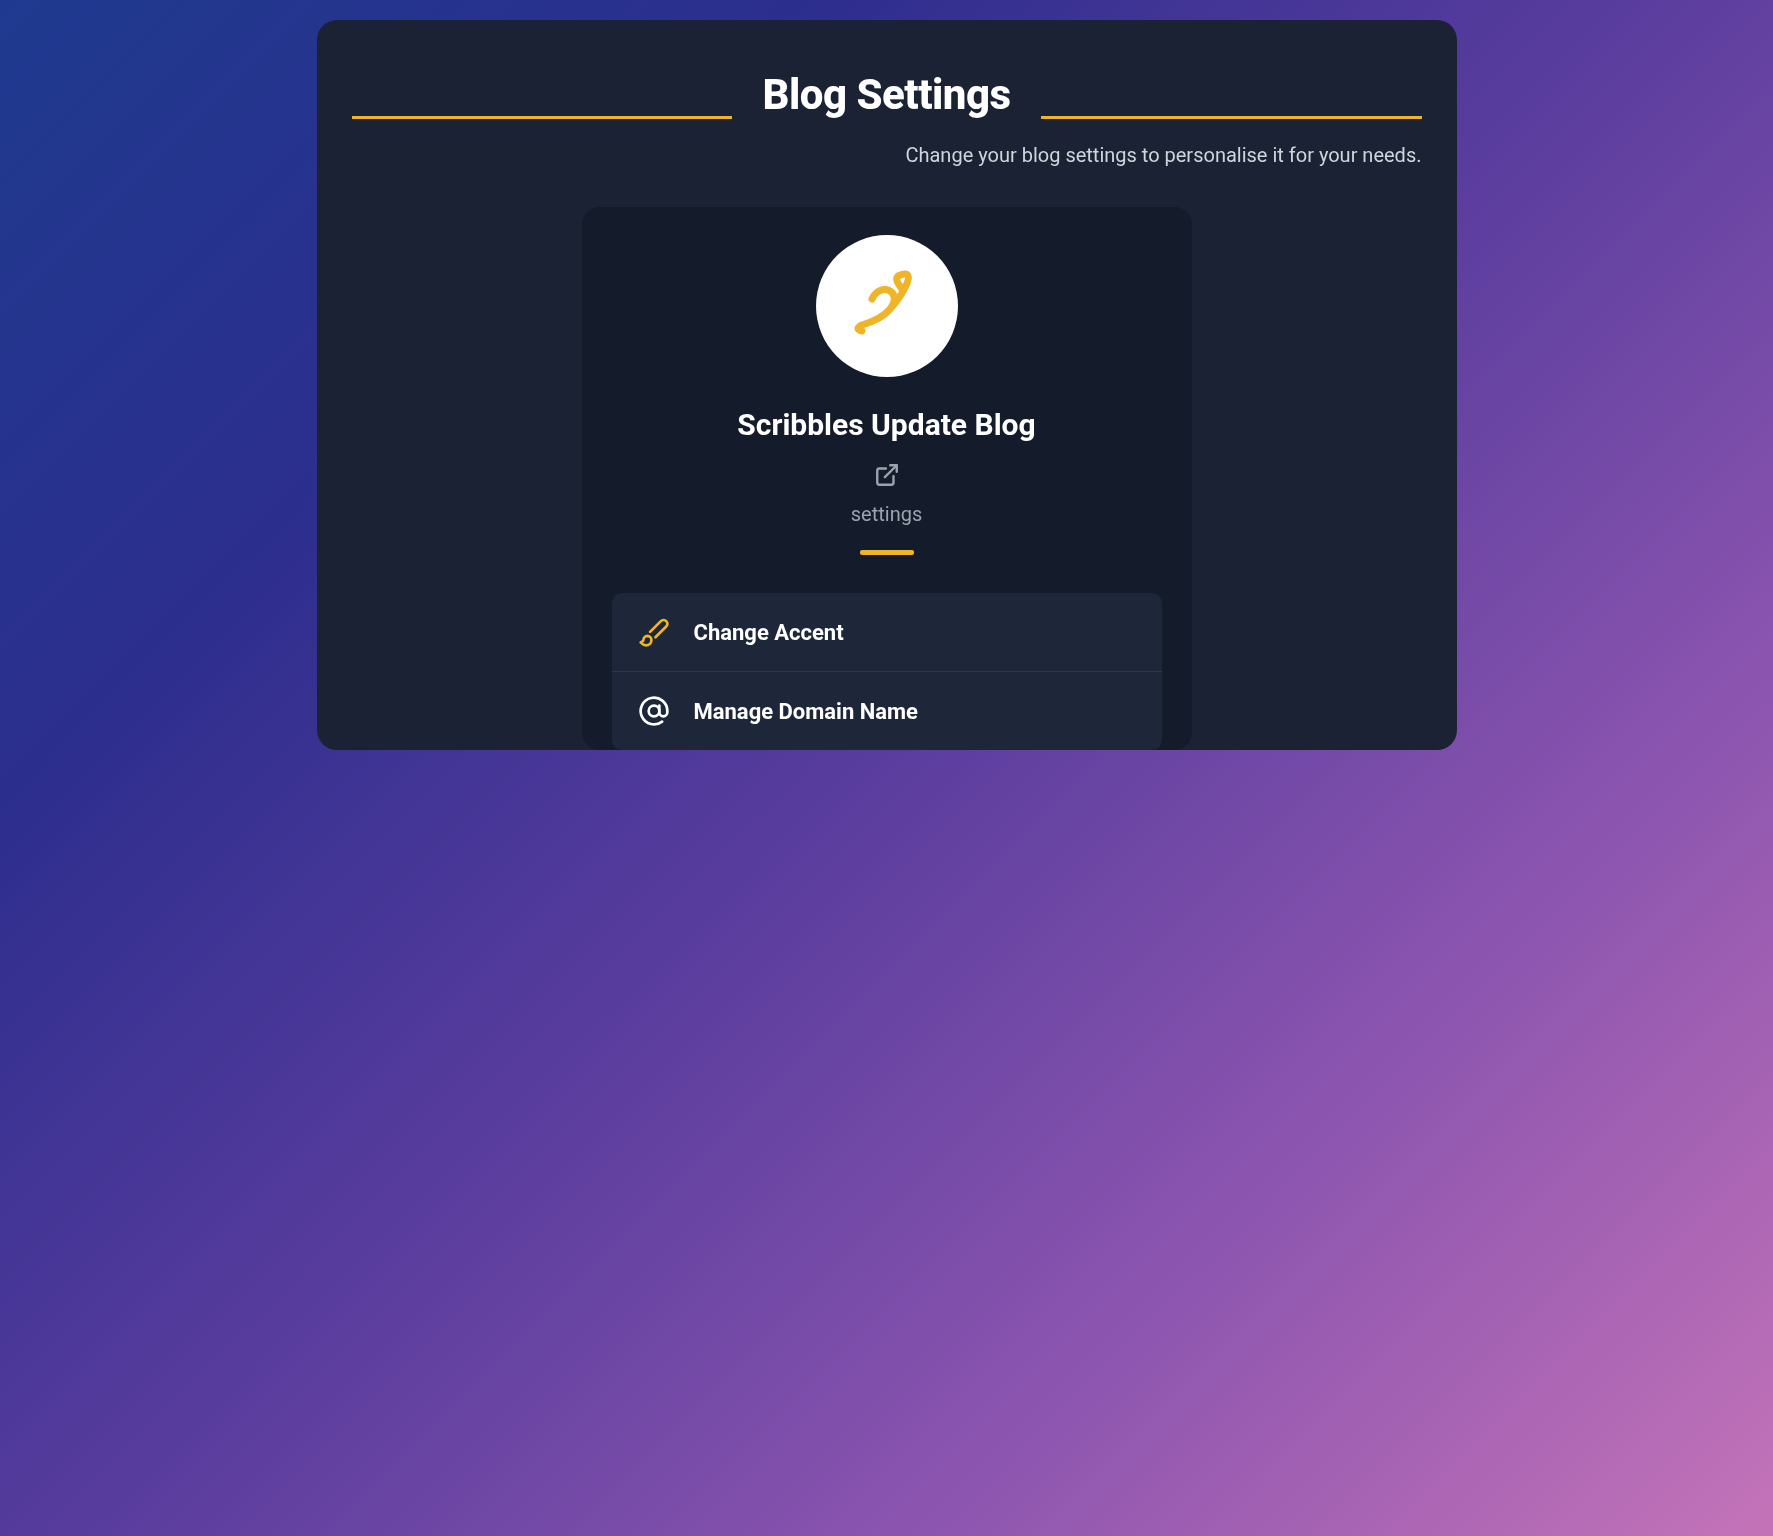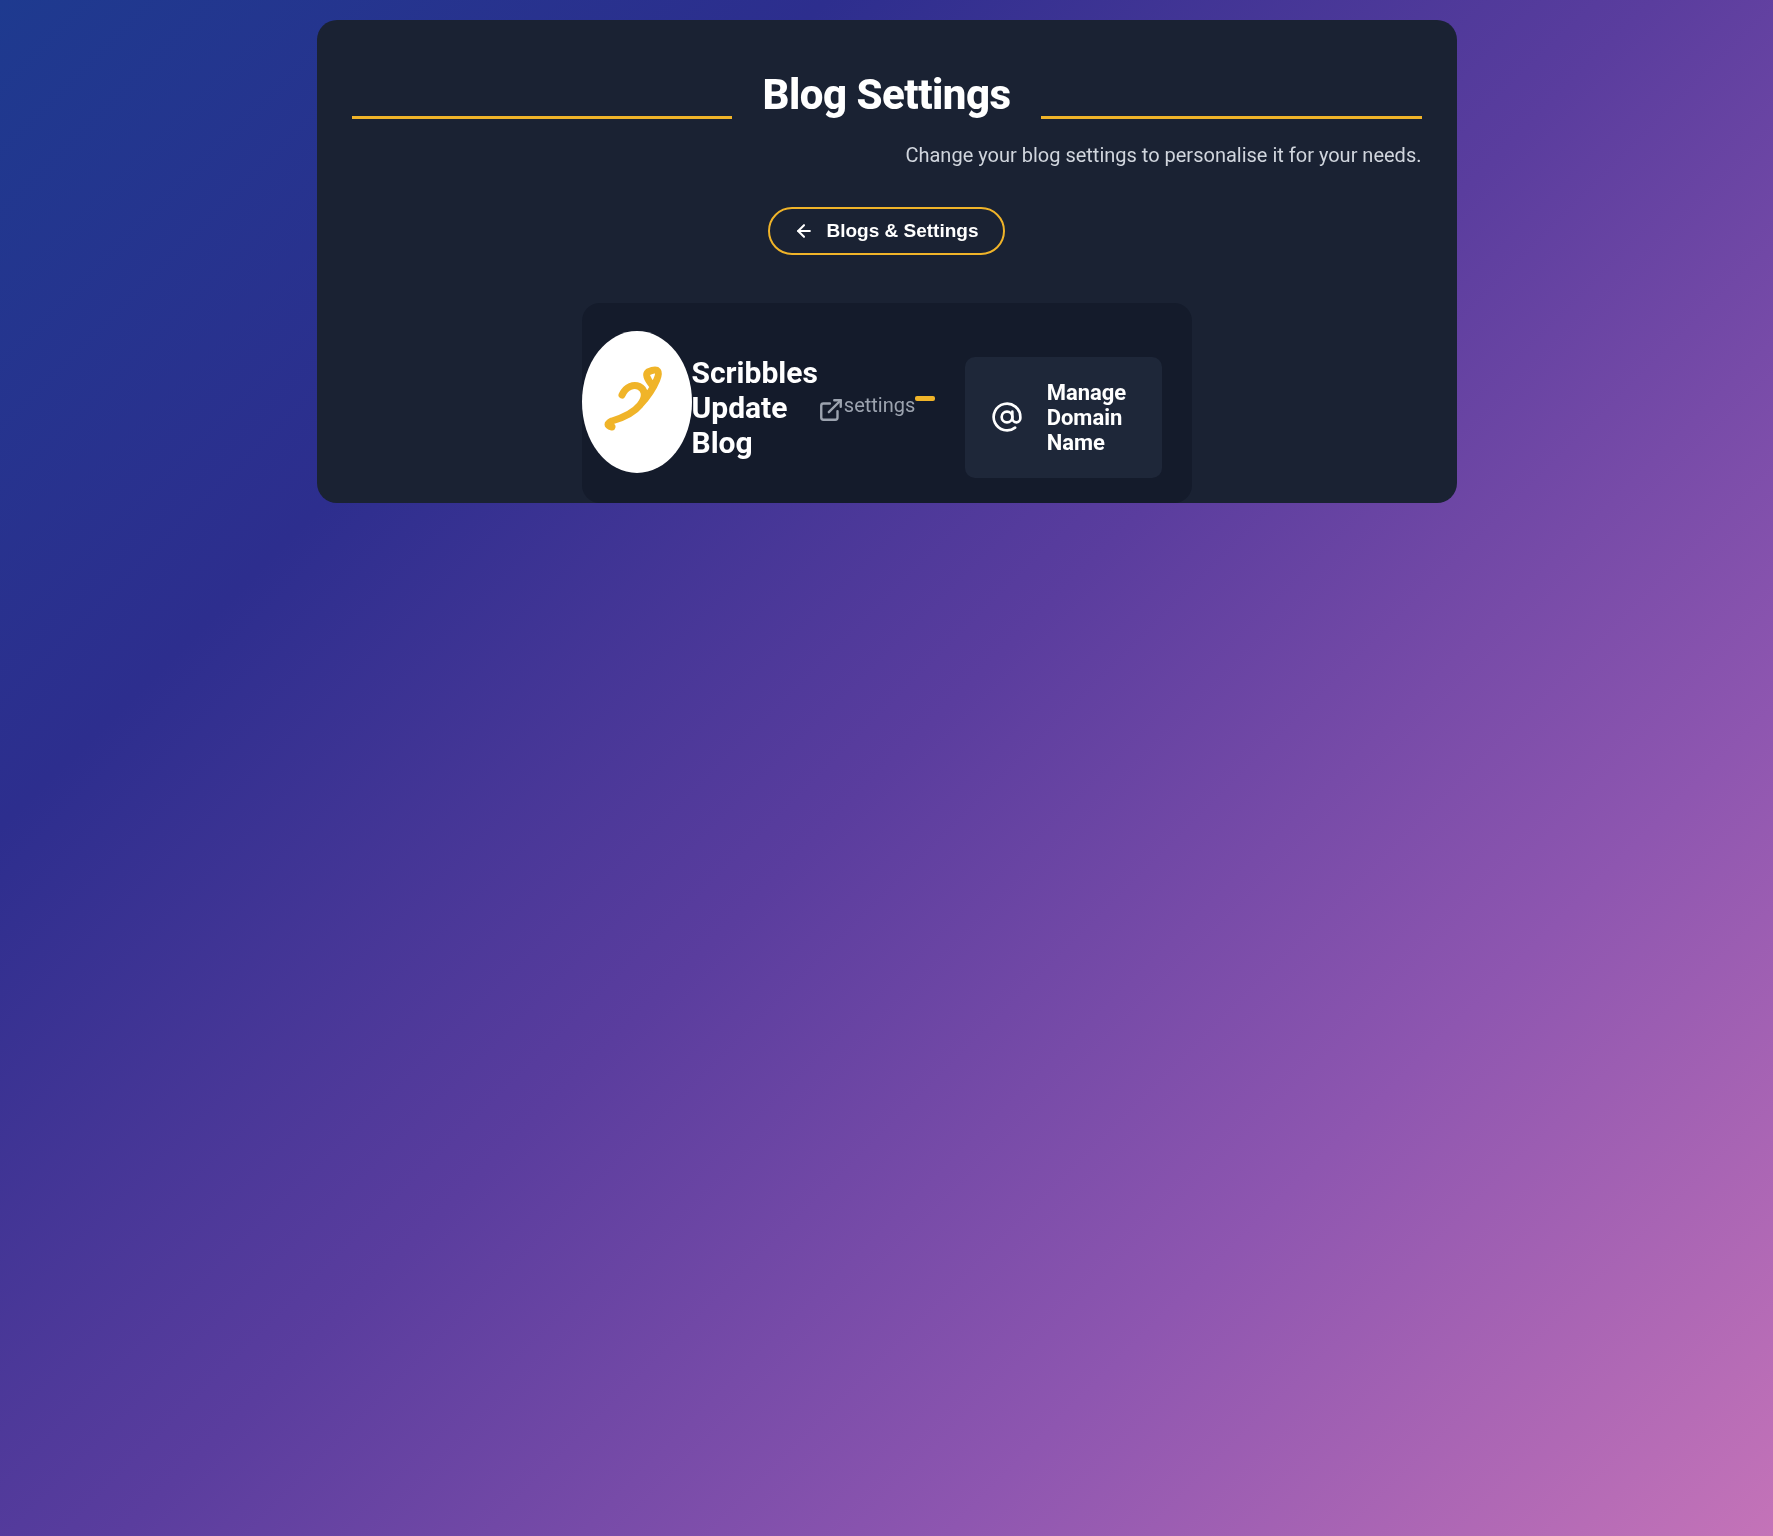--- a/index.html
+++ b/index.html
@@ -70,21 +70,21 @@
       display: inline-flex;
       align-items: center;
     }
     .card {
       background: #141b2b;
       border-radius: 18px;
       max-width: 610px;
       margin: 0 auto;
       padding: 28px 0 0 0;
       display: flex;
-      flex-direction: row;
+      flex-direction: column;
       align-items: center;
     }
     .avatar {
       width: 142px;
       height: 142px;
       border-radius: 50%;
       background: #fff;
       display: flex;
       align-items: center;
       justify-content: center;
@@ -154,31 +154,20 @@
 
 <div class="container">
   <div class="header-row">
     <div class="header-line"></div>
     <h1 class="page-title">Blog Settings</h1>
     <div class="header-line"></div>
   </div>
 
   <p class="page-subtitle">Change your blog settings to personalise it for your needs.</p>
 
-  <div class="back-button-wrap">
-    <button class="back-button">
-      <span class="arrow-left-icon">
-        <svg width="20" height="20" viewBox="0 0 24 24" fill="none" stroke="currentColor" stroke-width="2.5" stroke-linecap="round" stroke-linejoin="round">
-          <line x1="19" y1="12" x2="5" y2="12"></line>
-          <polyline points="12 19 5 12 12 5"></polyline>
-        </svg>
-      </span>
-      <span>Blogs &amp; Settings</span>
-    </button>
-  </div>
 
   <div class="card">
     <div class="avatar">
       <svg width="110" height="110" viewBox="0 0 110 110">
         <path d="M 30 80 Q 22 78 30 74 Q 50 68 58 58 C 72 40 48 30 40 48 M 58 58 C 70 45 88 15 66 25 Q 62 28 70 38" fill="none" stroke="#f0b429" stroke-width="7" stroke-linecap="round" stroke-linejoin="round"></path>
       </svg>
     </div>
 
     <h2 class="blog-name">Scribbles Update Blog</h2>
 
@@ -190,20 +179,29 @@
       </svg>
     </span>
 
     <div class="blog-slug">settings</div>
 
     <div class="accent-underline"></div>
 
     <div class="menu">
 
 
+      <div class="menu-item">
+        <span class="menu-icon accent">
+          <svg width="32" height="32" viewBox="0 0 24 24" fill="none" stroke="currentColor" stroke-width="2" stroke-linecap="round" stroke-linejoin="round">
+            <path d="M9.06 11.9l8.07-8.06a2.85 2.85 0 1 1 4.03 4.03l-8.06 8.08"></path>
+            <path d="M7.07 14.94c-1.66 0-3 1.35-3 3.02 0 1.33-2.5 1.52-2 2.02 1.08 1.1 2.49 2.02 4 2.02 2.2 0 4-1.8 4-4.04a3.01 3.01 0 0 0-3-3.02z"></path>
+          </svg>
+        </span>
+        <span class="menu-label">Change Accent</span>
+      </div>
 
       <div class="menu-item">
         <span class="menu-icon">
           <svg width="32" height="32" viewBox="0 0 24 24" fill="none" stroke="currentColor" stroke-width="2" stroke-linecap="round" stroke-linejoin="round">
             <circle cx="12" cy="12" r="4"></circle>
             <path d="M16 8v5a3 3 0 0 0 6 0v-1a10 10 0 1 0-3.92 7.94"></path>
           </svg>
         </span>
         <span class="menu-label">Manage Domain Name</span>
       </div>

